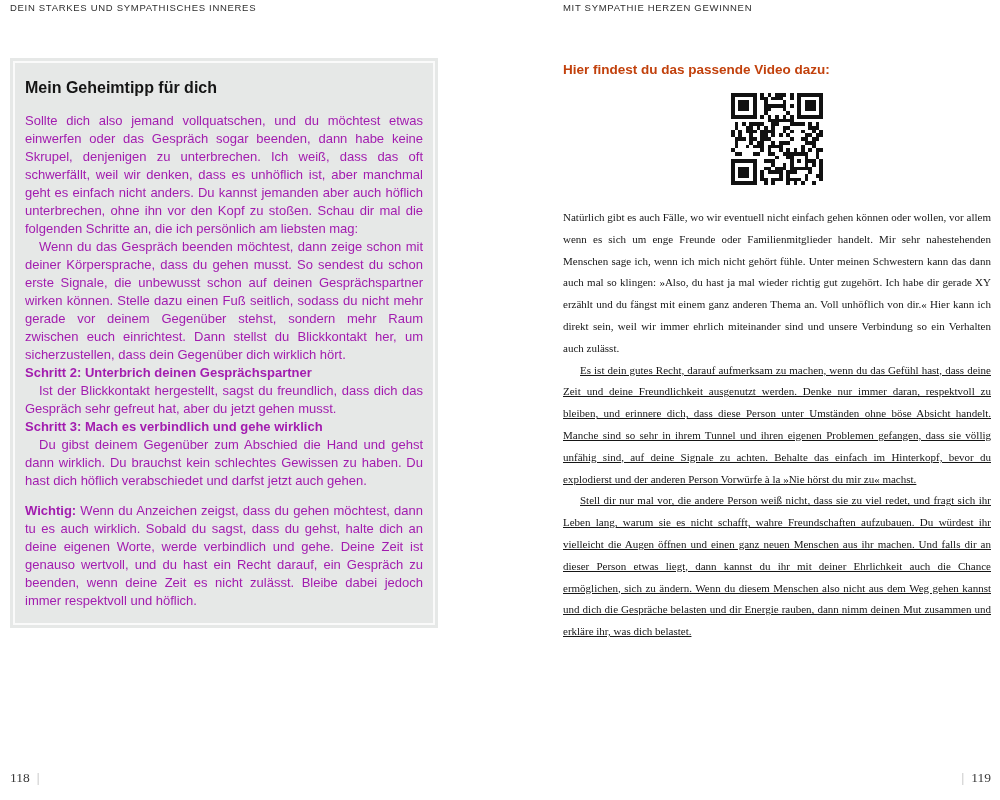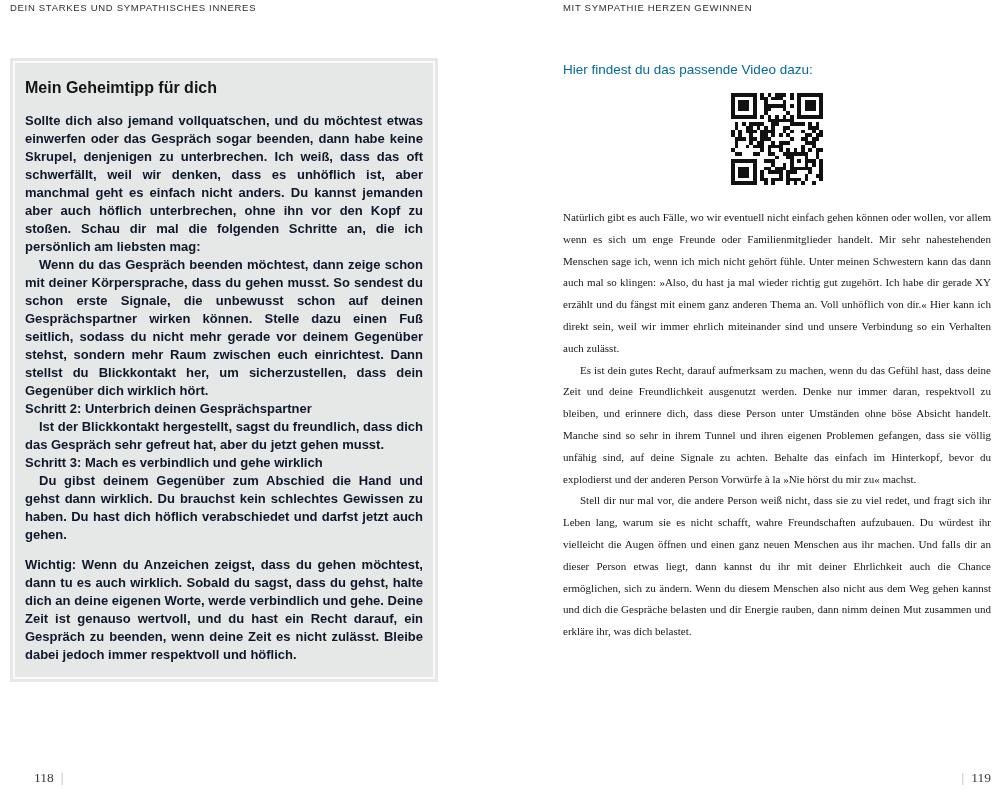--- a/index.html
+++ b/index.html
@@ -37,61 +37,60 @@
     margin: 6px 0 15px;
     color: #151515;
   }
   .tip-box p {
     margin: 0;
     font-size: 13px;
     line-height: 18px;
     text-align: justify;
     hyphens: auto;
     -webkit-hyphens: auto;
-    color: #0f172a;
-    font-weight: bold;
+    color: #a21caf;
   }
   .tip-heading {
     font-weight: bold;
     font-size: 13px;
     line-height: 18px;
     margin: 12px 0 0;
     color: #151515;
     text-align: left !important;
   }
   .tip-body { text-indent: 14px; }
   .tip-note { margin-top: 12px !important; }
 
   
   .video-caption {
     position: absolute; left: 563px; top: 62px; width: 428px;
-    font-weight: normal; font-size: 13.5px; color: #0369a1;
+    font-weight: bold; font-size: 13.5px; color: #c2410c;
   }
   .qr-wrap {
     position: absolute; left: 563px; top: 93px; width: 428px;
     display: flex; justify-content: center;
   }
   .body-text {
     position: absolute; left: 563px; top: 207px; width: 428px;
     font-family: "Liberation Serif", serif;
     font-size: 11px; line-height: 21.8px;
     text-align: justify;
     hyphens: auto; -webkit-hyphens: auto;
     color: #161616;
   }
   .body-text p { margin: 0; }
-  .body-text p.indent { text-indent: 17px; }
+  .body-text p.indent { text-indent: 17px; text-decoration: underline; }
 
   
   .folio {
     position: absolute; top: 770px;
     font-family: "Liberation Serif", serif;
     font-size: 13.5px; color: #3a3a3a;
   }
-  .folio.left  { left: 10px; margin-left: 24px; }
+  .folio.left  { left: 10px; }
   .folio.right { left: 563px; width: 428px; text-align: right; }
   .folio .bar { color: #b5b5b5; }
   .folio.left .bar  { margin-left: 7px; }
   .folio.right .bar { margin-right: 7px; }
 </style>
 </head>
 <body>
 
 <div class="running-head left">DEIN STARKES UND SYMPATHISCHES INNERES</div>
 <div class="running-head right">MIT SYMPATHIE HERZEN GEWINNEN</div>

